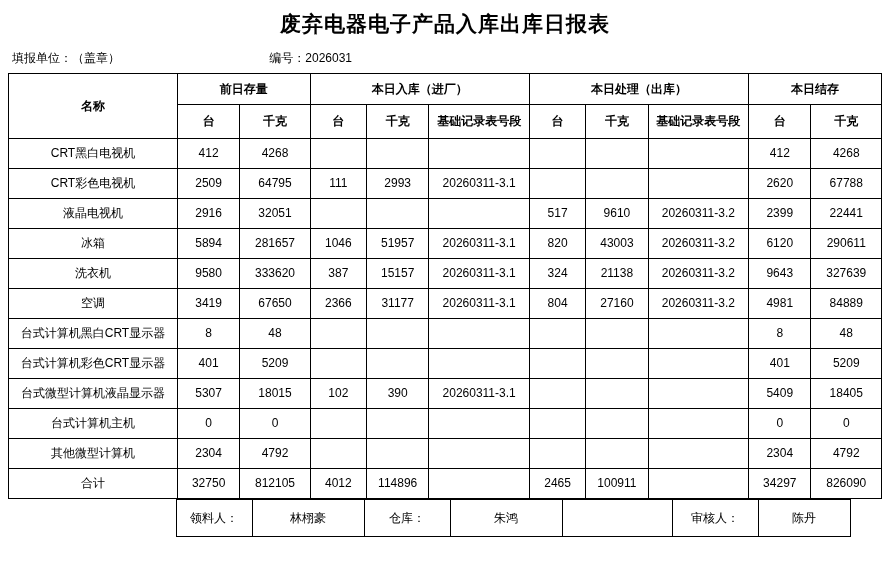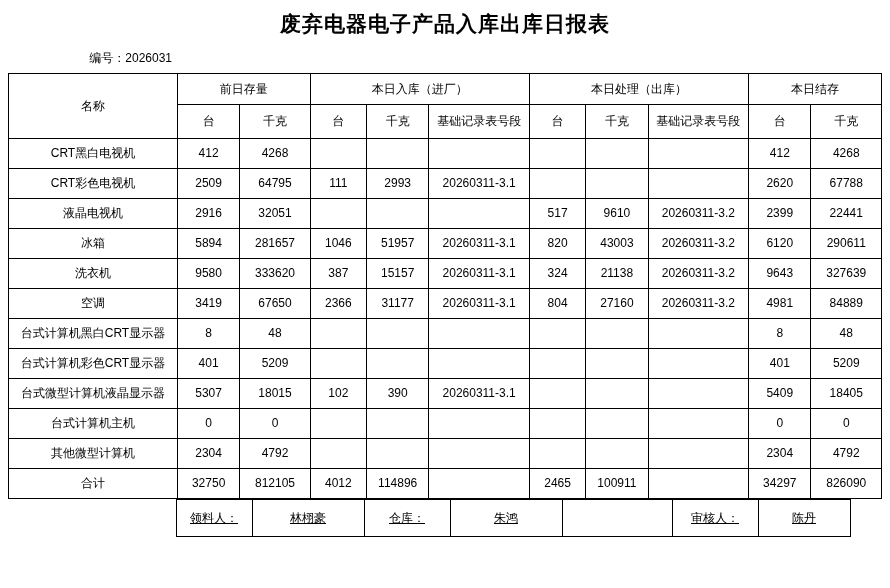--- a/index.html
+++ b/index.html
@@ -47,21 +47,21 @@
   }
   table.main th, table.main td {
     border: 1px solid #000;
     font-size: 12px;
     text-align: center;
     vertical-align: middle;
     padding: 2px 1px;
     line-height: 1.25;
   }
   table.main th {
-    font-weight: normal;
+    font-weight: bold;
     height: 26px;
   }
   .hdr-name {
     width: 168px;
     margin-left: 30px;
   }
   td.name-cell {
     height: 25px;
     white-space: nowrap;
     font-size: 12px;
@@ -79,34 +79,34 @@
     width: 874px;
     table-layout: fixed;
     margin-top: 0;
   }
   .sign-table td {
     border: 1px solid #000;
     font-size: 12px;
     height: 34px;
     text-align: center;
     vertical-align: middle;
-    text-decoration: underline;
   }
   .sign-table td.empty-cell { border: none; }
   .sign-label { }
   .sign-value { }
 </style>
 </head>
 <body>
 
 <div class="page">
 
   <div class="doc-title">废弃电器电子产品入库出库日报表</div>
 
   <div class="meta-row">
+    <div class="meta-left">填报单位：（盖章）</div>
     <div class="meta-right">编号：2026031</div>
   </div>
 
   <table class="main">
     <colgroup>
       <col style="width:168px">
       <col style="width:62px">
         <col style="width:70px">
       <col style="width:56px">
         <col style="width:62px">

